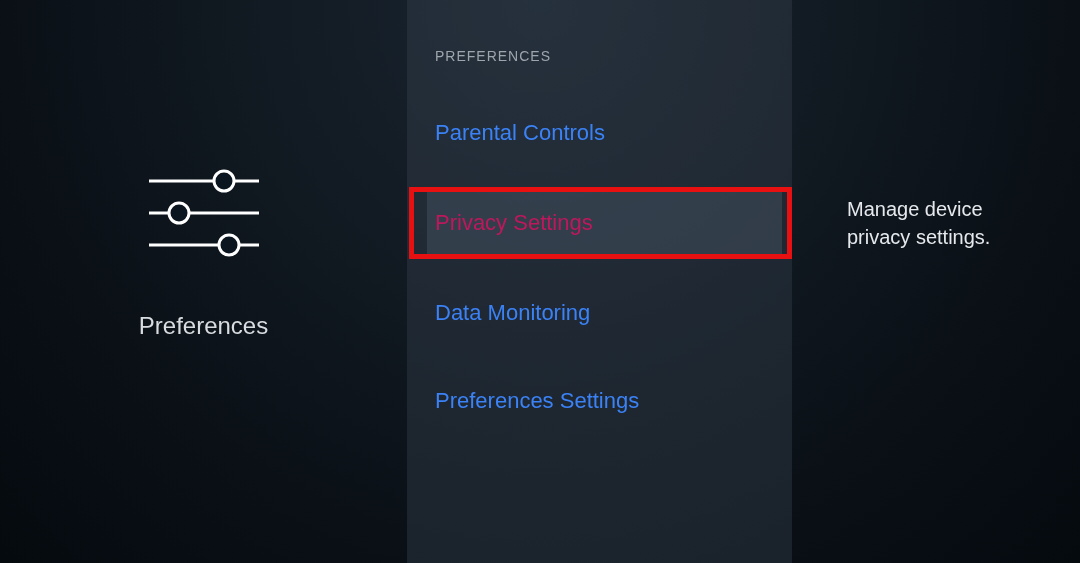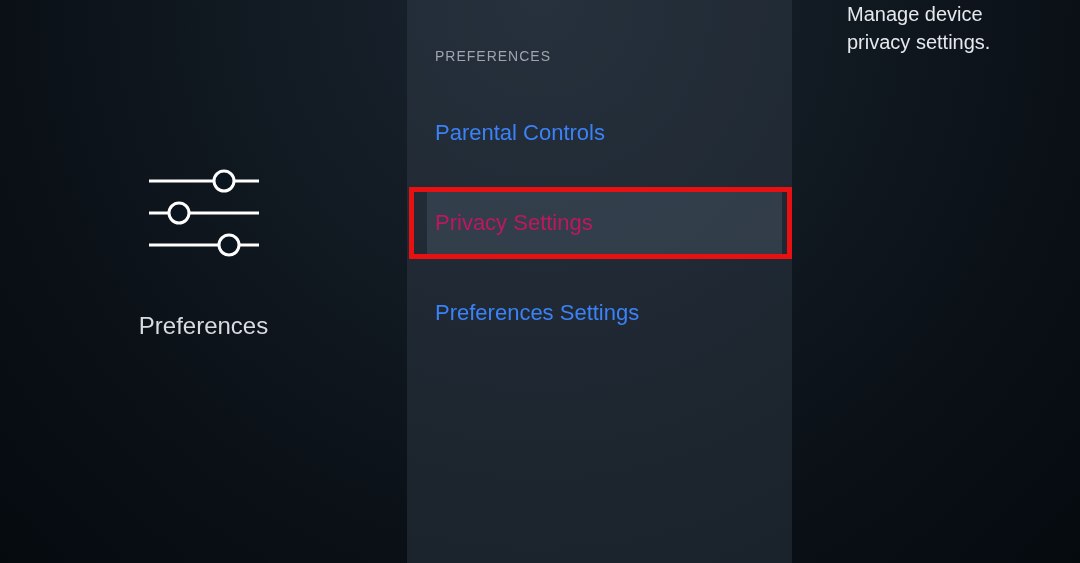--- a/index.html
+++ b/index.html
@@ -71,20 +71,21 @@
       left: -18px;
       right: -10px;
       bottom: -5px;
       pointer-events: none;
     }
     .menu-item.last {
       margin-bottom: 0;
     }
     .right-panel {
       flex: 1;
+      padding-top: 195px;
       padding-left: 55px;
       padding-right: 40px;
     }
     .description-text {
       color: #e5e9ed;
       font-size: 20px;
       line-height: 1.4;
     }
   </style>
 </head>
@@ -109,20 +110,23 @@
 
   <div class="menu-item">
     <div class="menu-item-label">Parental Controls</div>
   </div>
 
   <div class="menu-item selected">
     <div class="menu-item-label">Privacy Settings</div>
     <div class="highlight-box"></div>
   </div>
 
+  <div class="menu-item">
+    <div class="menu-item-label">Data Monitoring</div>
+  </div>
 
   <div class="menu-item">
     <div class="menu-item-label">Preferences Settings</div>
   </div>
 
 
   <div class="menu-item last">
     
     
   </div>

